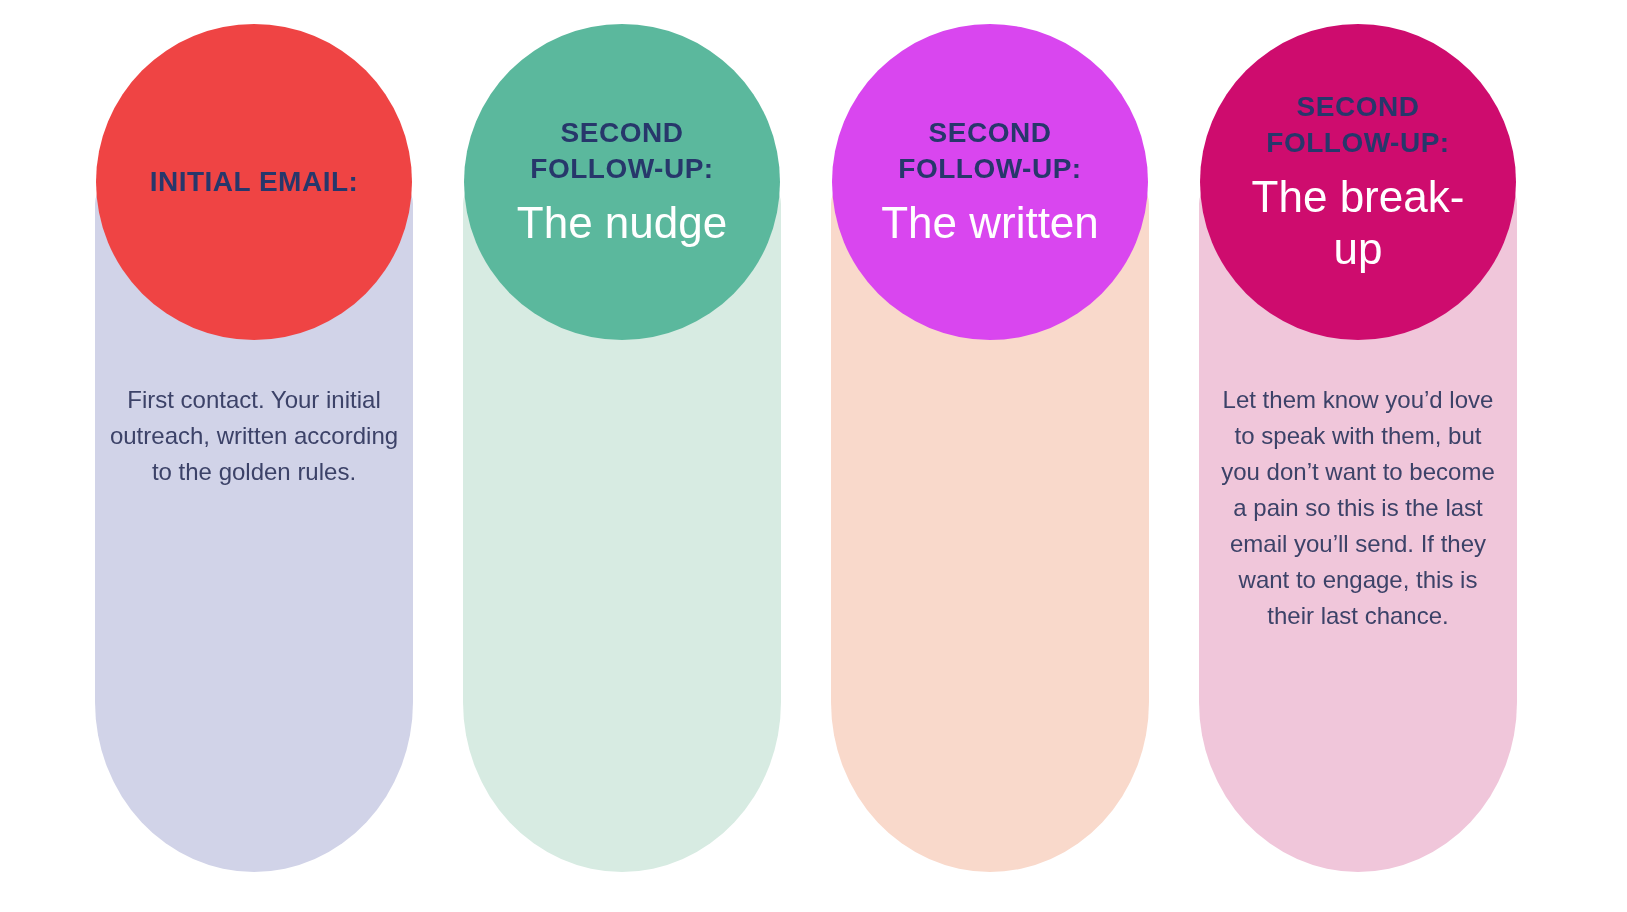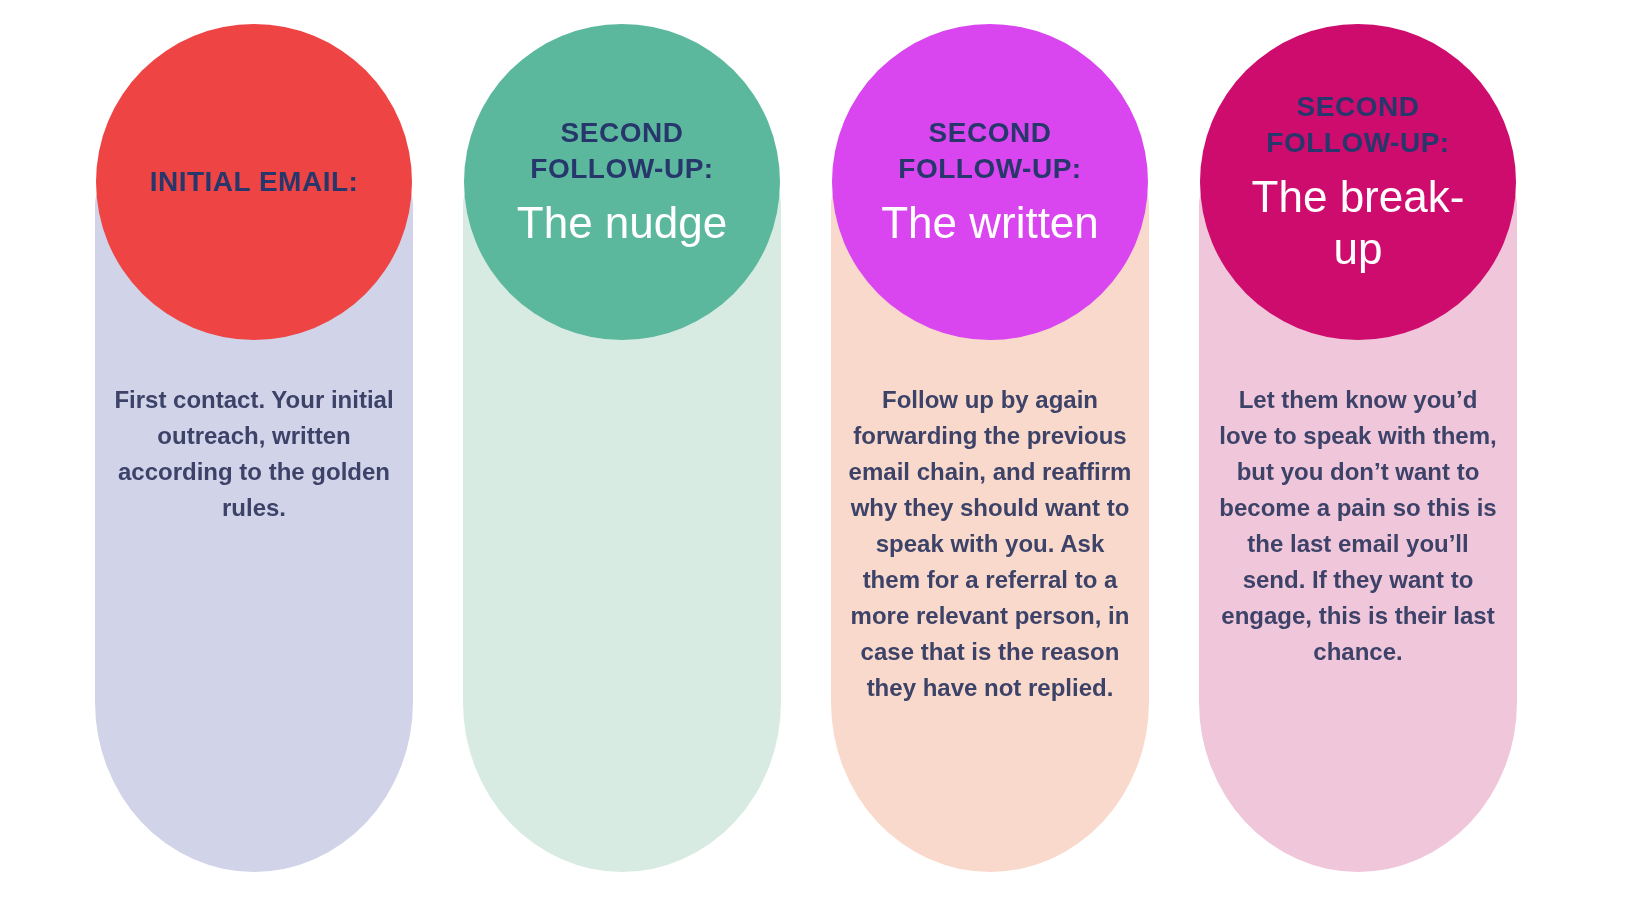--- a/index.html
+++ b/index.html
@@ -64,21 +64,21 @@
     line-height: 52px;
     color: var(--subtitle-color, #ffffff);
     max-width: 240px;
   }
   .stage-description {
     position: absolute;
     top: 358px;
     left: 14px;
     right: 14px;
     font-size: 24px;
-    font-weight: 700;
+    font-weight: 400;
     line-height: 36px;
     text-align: center;
     color: var(--body-color, #3C4268);
   }
 </style>
 </head>
 <body style="--heading-color: #27376B; --subtitle-color: #FFFFFF; --body-color: #3C4268;">
 
 <div id="canvas" style="background: rgb(255, 255, 255);">
 
@@ -97,21 +97,20 @@
       <div class="stage-subtitle">The nudge</div>
     </div>
   </div>
 
   <div class="column c2">
     <div class="pill" style="background: rgb(249, 217, 203);"></div>
     <div class="circle" style="background: #d946ef;">
       <div class="stage-heading">SECOND FOLLOW-UP:</div>
       <div class="stage-subtitle">The written</div>
     </div>
-    <p class="stage-description">Follow up by again forwarding the previous email chain, and reaffirm why they should want to speak with you. Ask them for a referral to a more relevant person, in case that is the reason they have not replied.</p>
   </div>
 
   <div class="column c3">
     <div class="pill" style="background: rgb(240, 198, 218);"></div>
     <div class="circle" style="background: rgb(206, 12, 110);">
       <div class="stage-heading">SECOND FOLLOW-UP:</div>
       <div class="stage-subtitle">The break-up</div>
     </div>
     <p class="stage-description">Let them know you’d love to speak with them, but you don’t want to become a pain so this is the last email you’ll send. If they want to engage, this is their last chance.</p>
   </div>

